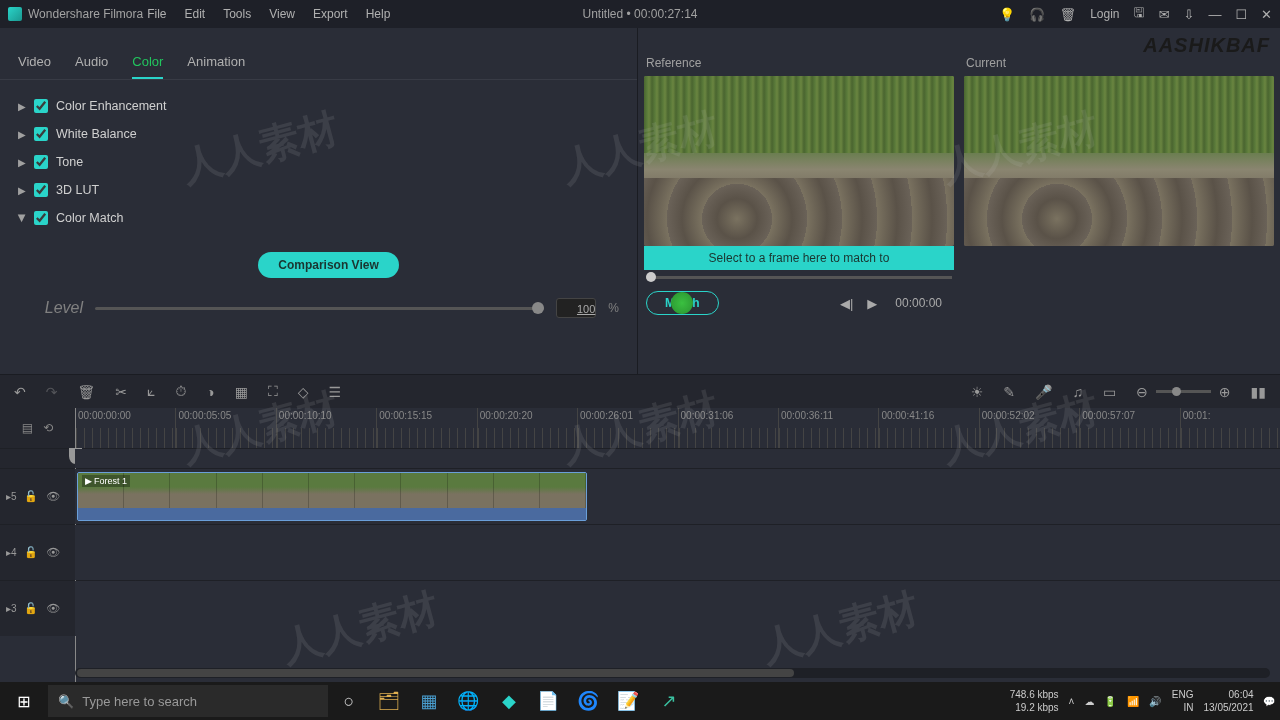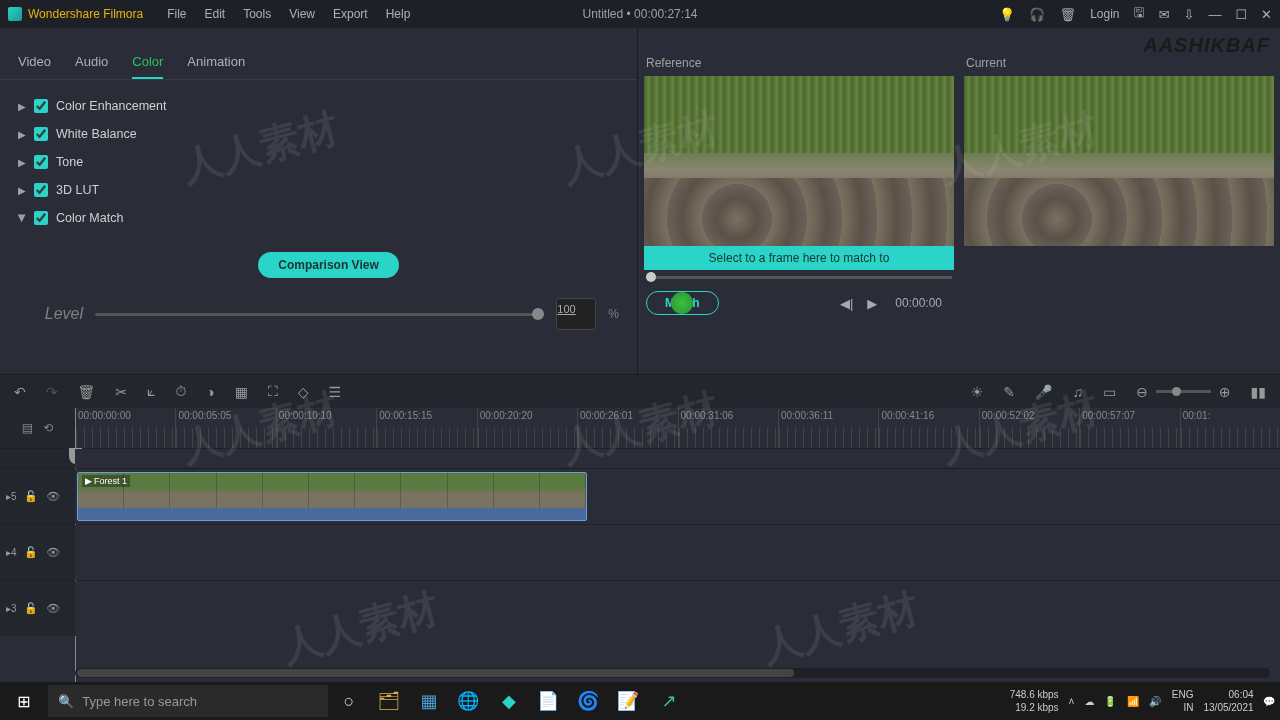--- a/index.html
+++ b/index.html
@@ -1,19 +1,19 @@
 <!DOCTYPE html>
 <html><head>
 <meta charset="utf-8">
 <style>
 * { margin:0; padding:0; box-sizing:border-box; font-family:'Segoe UI',Arial,sans-serif; }
 body { width:1280px; height:720px; background:#2a2d37; color:#d0d0d0; overflow:hidden; position:relative; }
 .titlebar { height:28px; background:#1e2028; display:flex; align-items:center; padding:0 8px; font-size:12px; }
 .titlebar .logo { width:14px; height:14px; background:linear-gradient(135deg,#2ad4c9,#1a9890); border-radius:2px; margin-right:6px; }
-.titlebar .app-name { color:#eab308; margin-right:24px; }
+.titlebar .app-name { color:#a3a3a3; margin-right:4px; }
 .titlebar .menu { display:flex; gap:18px; }
 .titlebar .menu span { color:#b0b0b0; cursor:pointer; }
 .titlebar .center { position:absolute; left:50%; transform:translateX(-50%); color:#a0a0a0; }
 .titlebar .right { margin-left:auto; display:flex; align-items:center; gap:14px; }
 .titlebar .right span { cursor:pointer; color:#b0b0b0; }
 .titlebar .right .icon { font-size:13px; }
 
 .main { display:flex; height:346px; }
 .left-panel { width:638px; background:#2a2d37; display:flex; flex-direction:column; border-right:1px solid #1a1c22; }
 .tabs { display:flex; gap:24px; padding:20px 18px 0; border-bottom:1px solid #383b45; }
@@ -23,21 +23,21 @@
 .section-row { display:flex; align-items:center; gap:8px; padding:7px 0; font-size:12.5px; }
 .section-row .arrow { width:8px; font-size:10px; color:#a0a0a0; }
 .section-row input[type=checkbox] { width:14px; height:14px; accent-color:#2ad4c9; }
 .section-row.expanded .arrow { transform:rotate(90deg); display:inline-block; }
 .color-match-content { padding:10px 0 0 20px; }
 .comparison-btn { background:#2ad4c9; color:#1a3530; border:none; border-radius:14px; padding:6px 20px; font-size:12px; font-weight:600; margin:10px auto 16px; display:block; cursor:pointer; }
 .slider-row { display:flex; align-items:center; gap:12px; padding:4px 0; }
 .slider-row label { color:#808080; font-size:16px; width:45px; text-align:right;font-style:italic; }
 .slider-row input[type=range] { flex:1; height:3px; -webkit-appearance:none; background:#555; border-radius:2px; }
 .slider-row input[type=range]::-webkit-slider-thumb { -webkit-appearance:none; width:12px; height:12px; background:#888; border-radius:50%; }
-.slider-row .val { width:40px; height:32px; background:#222; border:1px solid #444; color:#aaa; text-align:left; font-size:11px; border-radius:3px; line-height:20px;text-decoration:underline; }
+.slider-row .val { width:40px; height:20px; background:#222; border:1px solid #444; color:#aaa; text-align:right; font-size:11px; border-radius:3px; line-height:20px;text-decoration:underline; }
 .slider-row .unit { color:#808080; font-size:12px; }
 .bottom-buttons { display:flex; padding:10px 14px; gap:10px; margin-top:auto; }
 .btn-outline { background:transparent; border:1.5px solid #2ad4c9; color:#fff; border-radius:13px; padding:5px 16px; font-size:12px; font-weight:600; cursor:pointer; }
 .btn-fill { background:#2ad4c9; border:1.5px solid #2ad4c9; color:#1a3530; border-radius:13px; padding:5px 22px; font-size:12px; font-weight:600; cursor:pointer; }
 .bottom-buttons .spacer { flex:1; }
 
 .right-panel { flex:1; background:#2a2d37; padding:8px 6px; position:relative; }
 .brand { position:absolute; top:6px; right:10px; font-weight:900; font-size:20px; color:#1a1a1a; letter-spacing:1px; font-style:italic; }
 .preview-row { display:flex; gap:10px; margin-top:20px; }
 .preview-col { flex:1; }

